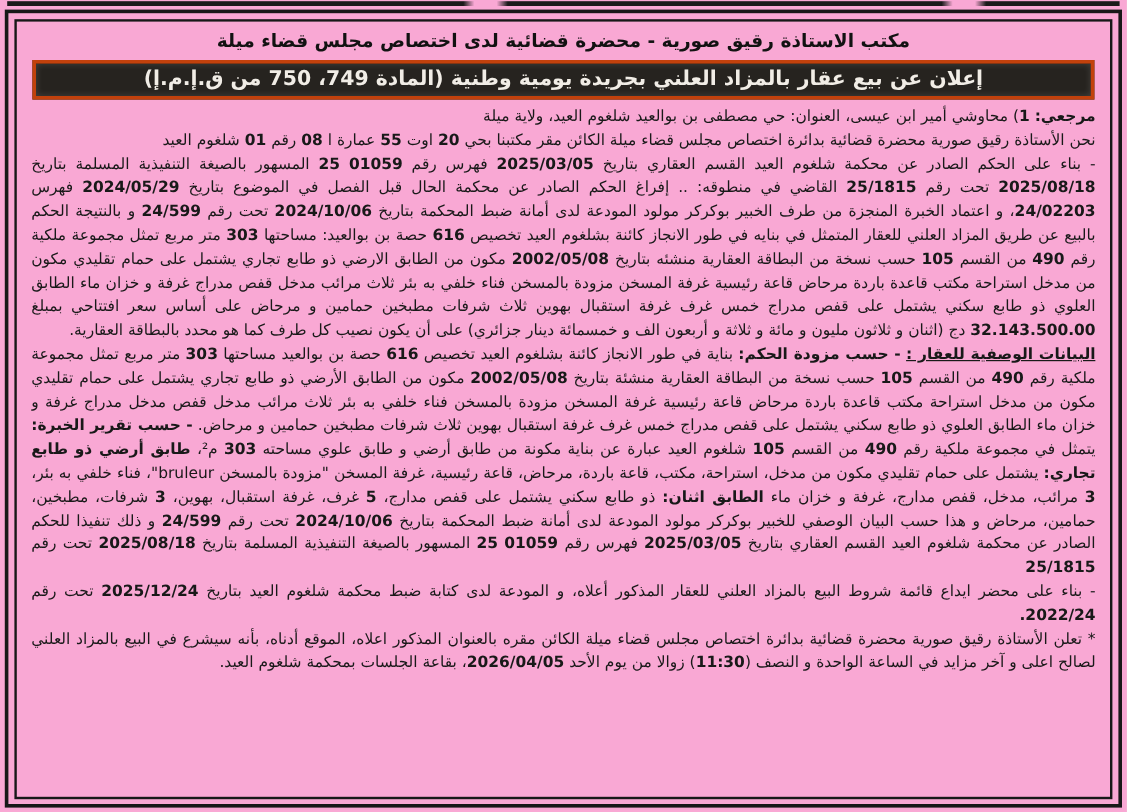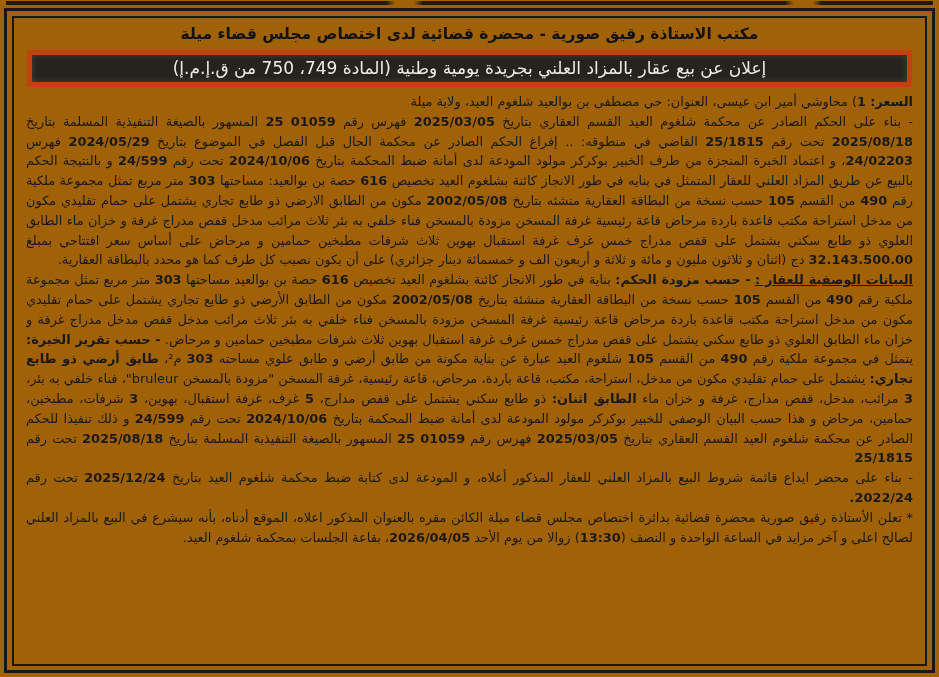--- a/index.html
+++ b/index.html
@@ -2,36 +2,36 @@
 <html lang="ar" dir="rtl"><head>
 <meta charset="utf-8">
 <style>
   html,body{margin:0;padding:0;}
   body{
     width:939px;height:677px;position:relative;overflow:hidden;
     background:#e9e7e2;
     font-family:"DejaVu Sans",sans-serif;
     -webkit-font-smoothing:antialiased;
   }
-  .page{position:absolute;inset:0;background:#a16207;padding-left:36px;}
+  .page{position:absolute;inset:0;background:#f9a8d4;padding-left:36px;}
   
   .scan-top-edge{position:absolute;top:1px;left:6px;right:6px;height:4px;
     background:linear-gradient(to left,#1a1a1a 12%,transparent 13%,transparent 15%,#1a1a1a 16%,#1a1a1a 55%,transparent 56%,transparent 58%,#1a1a1a 59%);}
   .watermark{position:absolute;color:rgba(150,150,150,0.18);font-size:60px;font-weight:bold;
     transform:rotate(-38deg);pointer-events:none;letter-spacing:6px;white-space:nowrap;}
   .wm1{top:240px;left:120px;}
   .wm2{top:430px;left:320px;}
   .frame-outer{position:absolute;top:8px;bottom:4px;left:4px;right:4px;border:3px solid #181818;}
   .frame-inner{position:absolute;top:16px;bottom:11px;left:12px;right:12px;border:2px solid #181818;}
   .content{position:absolute;top:22px;bottom:16px;left:26px;right:26px;direction:rtl;overflow:hidden;}
   .header{ text-align:center;font-weight:bold;font-size:15.5px;line-height:24px;color:#121212;}
   .banner{
     margin:4px 1px 5px 1px;background:#26231f;color:#f1ede6;
-    text-align:center;font-weight:normal;font-size:17px;line-height:27px;
-    border:5px solid #c2410c;box-shadow:inset 0 0 6px rgba(255,255,255,.15);
+    text-align:center;font-weight:bold;font-size:17px;line-height:27px;
+    border:3px solid #c2410c;box-shadow:inset 0 0 6px rgba(255,255,255,.15);
   }
   .bodytext{font-size:12.9px;line-height:19.8px;color:#191919;text-align:justify;text-justify:inter-word;}
   .bodytext p{margin:0;}
   .lbl{font-weight:bold;}
   .lbl-u{font-weight:bold;text-decoration:underline;margin-top:31px;}
   b{font-weight:bold;}
 </style>
 </head>
 <body>
 
@@ -44,43 +44,44 @@
 
     <div class="header">
       <div>مكتب الاستاذة رقيق صورية - محضرة قضائية لدى اختصاص مجلس قضاء ميلة</div>
     </div>
 
     <div class="banner">إعلان عن بيع عقار بالمزاد العلني بجريدة يومية وطنية (المادة 749، 750 من ق.إ.م.إ)</div>
 
     <div class="bodytext">
 
       <p>
-        <span class="lbl">السعر:</span>
+        <span class="lbl">مرجعي:</span>
         <span><b>1</b>) محاوشي أمير ابن عيسى، العنوان: حي مصطفى بن بوالعيد شلغوم العيد، ولاية ميلة</span>
       </p>
 
 
+      <p>نحن الأستاذة رقيق صورية محضرة قضائية بدائرة اختصاص مجلس قضاء ميلة الكائن مقر مكتبنا بحي <b>20</b> اوت <b>55</b> عمارة ا <b>08</b> رقم <b>01</b> شلغوم العيد</p>
 
       <p>- بناء على الحكم الصادر عن محكمة شلغوم العيد القسم العقاري بتاريخ <b>2025/03/05</b> فهرس رقم <b>01059</b> <b>25</b> المسهور بالصيغة التنفيذية المسلمة بتاريخ <b>2025/08/18</b> تحت رقم <b>25/1815</b> القاضي في منطوقه: .. إفراغ الحكم الصادر عن محكمة الحال قبل الفصل في الموضوع بتاريخ <b>2024/05/29</b> فهرس <b>24/02203</b>، و اعتماد الخبرة المنجزة من طرف الخبير بوكركر مولود المودعة لدى أمانة ضبط المحكمة بتاريخ <b>2024/10/06</b> تحت رقم <b>24/599</b> و بالنتيجة الحكم بالبيع عن طريق المزاد العلني للعقار المتمثل في بنايه في طور الانجاز كائنة بشلغوم العيد تخصيص <b>616</b> حصة بن بوالعيد: مساحتها <b>303</b> متر مربع تمثل مجموعة ملكية رقم <b>490</b> من القسم <b>105</b> حسب نسخة من البطاقة العقارية منشئه بتاريخ <b>2002/05/08</b> مكون من الطابق الارضي ذو طابع تجاري يشتمل على حمام تقليدي مكون من مدخل استراحة مكتب قاعدة باردة مرحاض قاعة رئيسية غرفة المسخن مزودة بالمسخن فناء خلفي به بئر ثلاث مرائب مدخل قفص مدراج غرفة و خزان ماء الطابق العلوي ذو طابع سكني يشتمل على قفص مدراج خمس غرف غرفة استقبال بهوين ثلاث شرفات مطبخين حمامين و مرحاض على أساس سعر افتتاحي بمبلغ <b>32.143.500.00</b> دج (اثنان و ثلاثون مليون و مائة و ثلاثة و أربعون الف و خمسمائة دينار جزائري) على أن يكون نصيب كل طرف كما هو محدد بالبطاقة العقارية.</p>
 
       <p>
         <span class="lbl-u">البيانات الوصفية للعقار :</span>
         <span class="lbl">- حسب مزودة الحكم:</span>
         <span>بناية في طور الانجاز كائنة بشلغوم العيد تخصيص <b>616</b> حصة بن بوالعيد مساحتها <b>303</b> متر مربع تمثل مجموعة ملكية رقم <b>490</b> من القسم <b>105</b> حسب نسخة من البطاقة العقارية منشئة بتاريخ <b>2002/05/08</b> مكون من الطابق الأرضي ذو طابع تجاري يشتمل على حمام تقليدي مكون من مدخل استراحة مكتب قاعدة باردة مرحاض قاعة رئيسية غرفة المسخن مزودة بالمسخن فناء خلفي به بئر ثلاث مرائب مدخل قفص مدخل مدراج غرفة و خزان ماء الطابق العلوي ذو طابع سكني يشتمل على قفص مدراج خمس غرف غرفة استقبال بهوين ثلاث شرفات مطبخين حمامين و مرحاض.</span>
         <span class="lbl">- حسب تقرير الخبرة:</span>
         <span>يتمثل في مجموعة ملكية رقم <b>490</b> من القسم <b>105</b> شلغوم العيد عبارة عن بناية مكونة من طابق أرضي و طابق علوي مساحته <b>303</b> م²،</span>
         <span class="lbl">طابق أرضي ذو طابع تجاري:</span>
         <span>يشتمل على حمام تقليدي مكون من مدخل، استراحة، مكتب، قاعة باردة، مرحاض، قاعة رئيسية، غرفة المسخن "مزودة بالمسخن bruleur"، فناء خلفي به بئر، <b>3</b> مرائب، مدخل، قفص مدارج، غرفة و خزان ماء</span>
         <span class="lbl">الطابق اثنان:</span>
         <span>ذو طابع سكني يشتمل على قفص مدارج، <b>5</b> غرف، غرفة استقبال، بهوين، <b>3</b> شرفات، مطبخين، حمامين، مرحاض و هذا حسب البيان الوصفي للخبير بوكركر مولود المودعة لدى أمانة ضبط المحكمة بتاريخ <b>2024/10/06</b> تحت رقم <b>24/599</b> و ذلك تنفيذا للحكم الصادر عن محكمة شلغوم العيد القسم العقاري بتاريخ <b>2025/03/05</b> فهرس رقم <b>01059</b> <b>25</b> المسهور بالصيغة التنفيذية المسلمة بتاريخ <b>2025/08/18</b> تحت رقم <b>25/1815</b></span>
       </p>
 
 
       <p>- بناء على محضر ايداع قائمة شروط البيع بالمزاد العلني للعقار المذكور أعلاه، و المودعة لدى كتابة ضبط محكمة شلغوم العيد بتاريخ <b>2025/12/24</b> تحت رقم <b>2022/24.</b></p>
 
-      <p>* تعلن الأستاذة رقيق صورية محضرة قضائية بدائرة اختصاص مجلس قضاء ميلة الكائن مقره بالعنوان المذكور اعلاه، الموقع أدناه، بأنه سيشرع في البيع بالمزاد العلني لصالح اعلى و آخر مزايد في الساعة الواحدة و النصف (<b>13:30</b>) زوالا من يوم الأحد <b>2026/04/05</b>، بقاعة الجلسات بمحكمة شلغوم العيد.</p>
+      <p>* تعلن الأستاذة رقيق صورية محضرة قضائية بدائرة اختصاص مجلس قضاء ميلة الكائن مقره بالعنوان المذكور اعلاه، الموقع أدناه، بأنه سيشرع في البيع بالمزاد العلني لصالح اعلى و آخر مزايد في الساعة الواحدة و النصف (<b>11:30</b>) زوالا من يوم الأحد <b>2026/04/05</b>، بقاعة الجلسات بمحكمة شلغوم العيد.</p>
 
     </div>
   </div>
 
   <div class="watermark wm1">&nbsp;</div>
   <div class="watermark wm2">&nbsp;</div>
 </div>
 
 </body></html>

